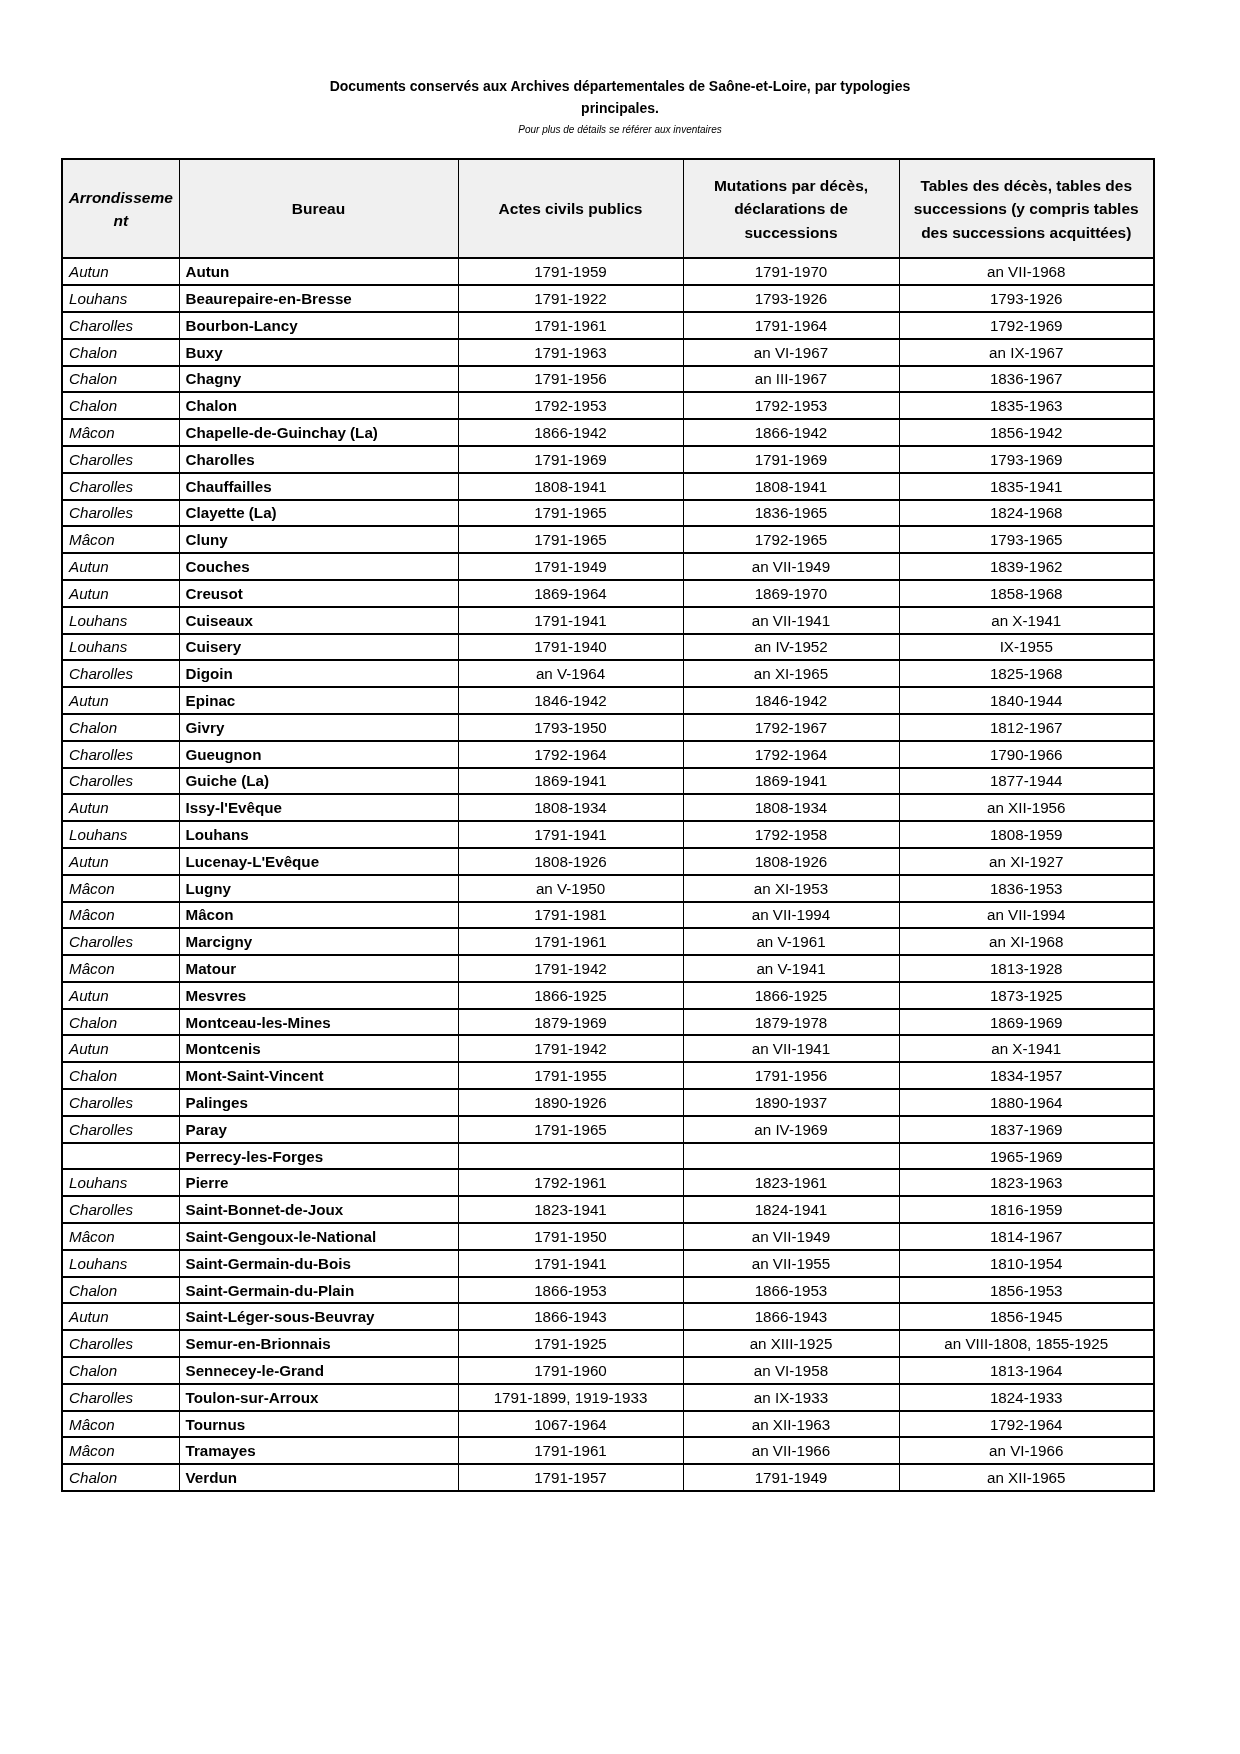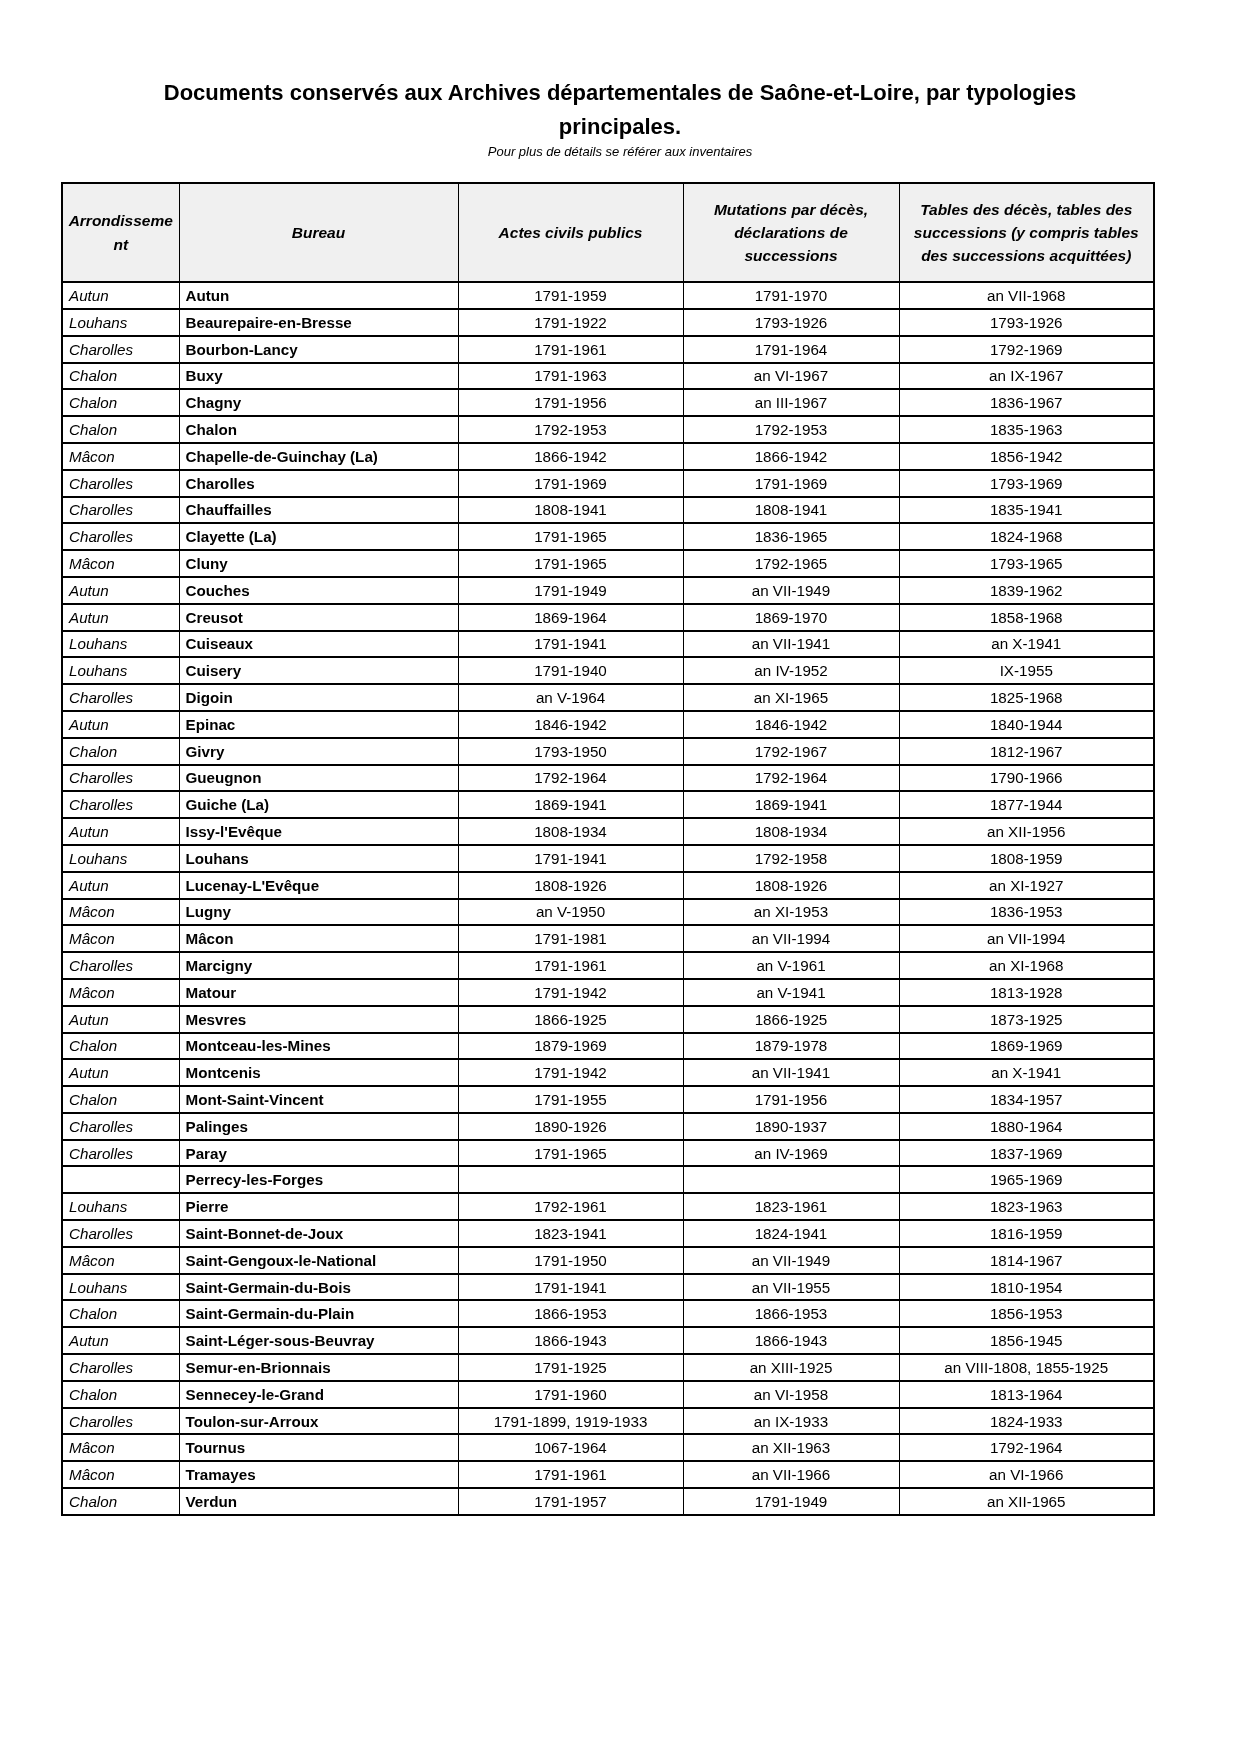--- a/index.html
+++ b/index.html
@@ -14,28 +14,29 @@
     background: #ffffff;
     font-family: "Liberation Sans", sans-serif;
     color: #000000;
     overflow: hidden;
   }
   .title-block {
     padding-top: 76px;
     text-align: center;
   }
   .title-line {
-    font-size: 22px;
+    font-size: 14px;
     font-weight: bold;
     line-height: 1.55;
     text-align: center;
   }
   .subtitle {
-    font-size: 13px;
+    font-size: 10px;
     font-style: italic;
+    margin-top: 5px;
   }
   table.doc-table {
     margin-left: 61px;
     margin-top: 23px;
     border-collapse: collapse;
     table-layout: fixed;
     width: 1092px;
   }
   .doc-table col.c-arr { width: 117px; }
   .doc-table col.c-bur { width: 279px; }
@@ -48,21 +49,20 @@
     border: 2px solid #000;
     border-left-width: 1.5px;
     border-right-width: 1.5px;
     font-size: 15.5px;
     font-weight: bold;
     height: 97px;
     vertical-align: middle;
     text-align: center;
     line-height: 1.5;
     padding: 0 3px;
-    font-style: italic;
   }
   .doc-table th.h-arr {
     font-style: italic;
     overflow-wrap: anywhere;
     margin-left: 44px;
   }
   .doc-table { border: 2.5px solid #000; }
 
   .doc-table td {
     border: 2px solid #000;

